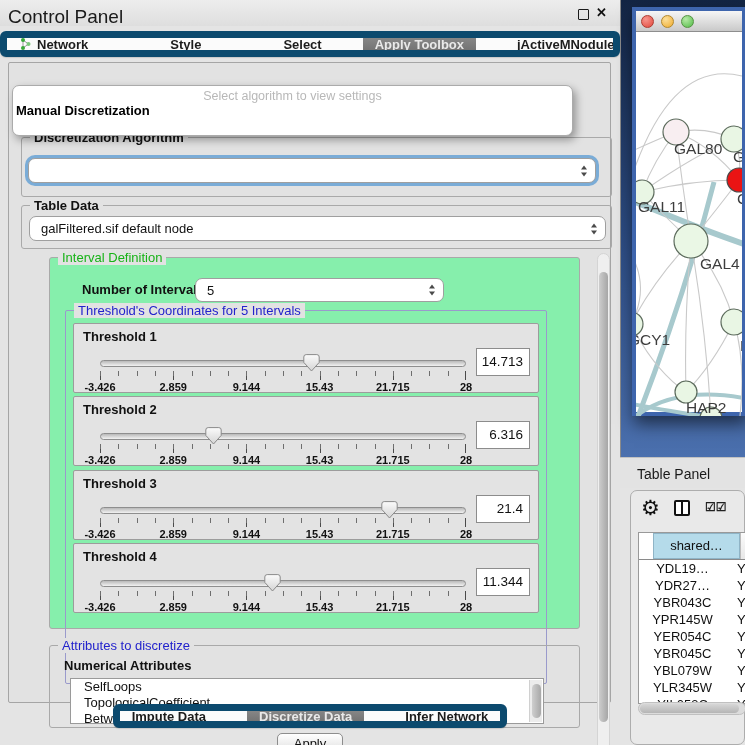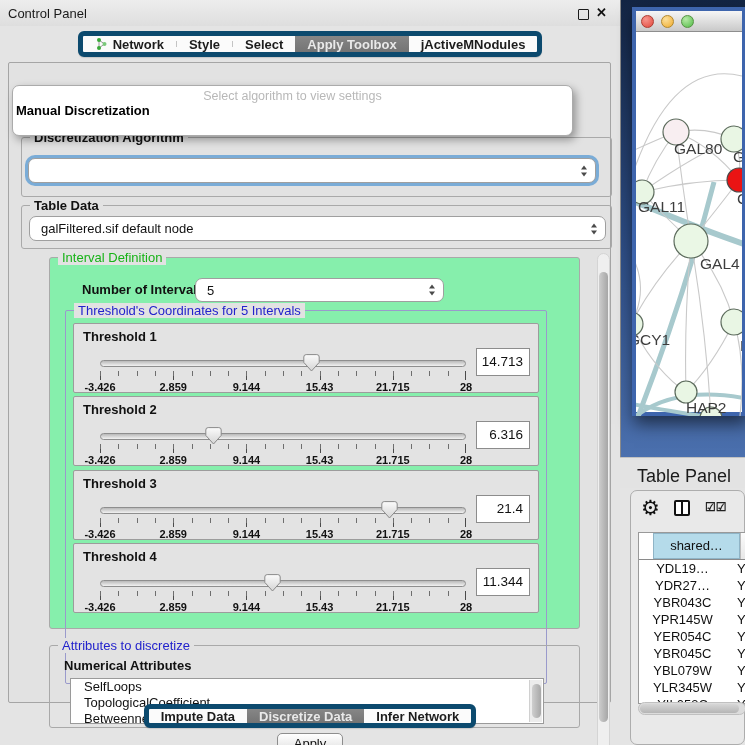--- a/index.html
+++ b/index.html
@@ -2,27 +2,27 @@
 <html><head>
 <meta charset="utf-8">
 <style>
   * { box-sizing: border-box; margin: 0; padding: 0; }
   html,body { width:745px; height:745px; overflow:hidden; }
   body { font-family:"Liberation Sans", sans-serif; background:#e4e4e4; position:relative; color:#111; }
 
   
   #control-panel { position:absolute; left:0; top:0; width:620px; height:745px; background:#e4e4e4; }
   .cp-titlebar { position:absolute; left:0; top:0; width:620px; height:26px; background:linear-gradient(#ededed,#dedede); }
-  .cp-title { position:absolute; left:8px; top:6px; font-size:13px; color:#1a1a1a; }
+  .cp-title { position:absolute; left:8px; top:6px; font-size:19px; color:#1a1a1a; }
   .float-icon { position:absolute; left:578px; top:9px; width:11px; height:11px; border:1.6px solid #1a1a1a; border-radius:1px; cursor:pointer; }
   .close-icon { position:absolute; left:596px; top:5px; font-size:13px; font-weight:bold; color:#111; cursor:pointer; }
 
   
   .tabbar-wrap { position:absolute; left:0; width:620px; display:flex; justify-content:center; }
-  .tabbar { display:flex; border:5px solid #0c4a6e; border-radius:6px; background:#fbfbfb; overflow:hidden; height:26px; box-shadow:0 1px 1px rgba(0,0,0,.12); }
+  .tabbar { display:flex; border:7px solid #0c4a6e; border-radius:6px; background:#fbfbfb; overflow:hidden; height:26px; box-shadow:0 1px 1px rgba(0,0,0,.12);gap:29px; }
   .tab { display:flex; align-items:center; gap:5px; padding:0 12px; font-size:13px; font-weight:bold; color:#1c1c1c; cursor:pointer; white-space:nowrap; }
   .tab.sel { background:linear-gradient(#868686,#747474); color:#e9e9e9; }
   .tab-sep { width:1px; background:#c4c4c4; margin:5px 0; }
 
   
   .outer-box { position:absolute; left:8px; top:62px; width:603px; height:641px; border:1px solid #a5a5a5; background:#e2e2e2; border-radius:2px; }
 
   .group { position:absolute; border:1px solid #a9a9a9; border-radius:3px; }
   .group-title { position:absolute; top:-8px; left:8px; background:#e2e2e2; padding:0 4px; font-size:13px; line-height:15px; white-space:nowrap; }
   .gt-bold { font-weight:bold; color:#111; }
@@ -88,21 +88,21 @@
   #net-window { position:absolute; left:11px; top:7px; width:114px; height:409px; border:4px solid #3e65ad; background:#fff; box-shadow:2px 8px 16px rgba(0,0,0,.55); }
   .win-titlebar { height:21px; background:linear-gradient(#f6f6f6,#c9c9c9); border-bottom:1px solid #8e8e8e; position:relative; }
   .tl { position:absolute; top:4px; width:13px; height:13px; border-radius:50%; cursor:pointer; }
   .tl-red { left:5px; background:radial-gradient(circle at 35% 30%,#f6958d,#e2483c); border:1px solid #ad3c31; }
   .tl-yellow { left:25px; background:radial-gradient(circle at 35% 30%,#fbdf9a,#efab2e); border:1px solid #b2882c; }
   .tl-green { left:45px; background:radial-gradient(circle at 35% 30%,#b6e9a6,#52bb47); border:1px solid #559343; }
   #net-svg { display:block; }
 
   
   #tp-header { position:absolute; left:620px; top:457px; width:125px; height:31px; background:#e3e3e3; border-top:1px solid #c2c2c2; }
-  #tp-title { position:absolute; left:17px; top:8px; font-size:18px; color:#1a1a1a; }
+  #tp-title { position:absolute; left:17px; top:8px; font-size:14px; color:#1a1a1a; }
   #tp-panel { position:absolute; left:630px; top:490px; width:115px; height:255px; background:#e9e9e9; border:1px solid #adadad; border-radius:7px; }
   .gear-icon { position:absolute; left:10px; top:4px; font-size:21px; color:#111; cursor:pointer; line-height:26px; }
   .split-icon { position:absolute; left:43px; top:9px; width:16px; height:16px; border:2px solid #111; border-radius:2px; background:#fff; cursor:pointer; }
   .split-icon::after { content:""; position:absolute; left:5px; top:0; bottom:0; width:2px; background:#111; }
   .checks-icon { position:absolute; left:74px; top:9px; font-size:12px; font-weight:bold; color:#222; letter-spacing:0px; cursor:pointer; }
 
   #tp-table { position:absolute; left:7px; top:41px; width:108px; height:172px; background:#fff; border:1px solid #999; overflow:hidden; }
   .tp-hrow { display:flex; height:27px; border-bottom:1px solid #8a8a8a;padding-left:14px; }
   .tp-hcell0 { width:87px; flex:none; background:#b5dbea; border:1px solid #8fb4c6; font-size:13px; text-align:center; line-height:24px; cursor:pointer; }
   .tp-hcell1 { flex:1; background:linear-gradient(#fbfbfb,#e7e7e7); font-size:13px; line-height:24px; padding-left:13px; cursor:pointer; border-left:1px solid #bbb; }

